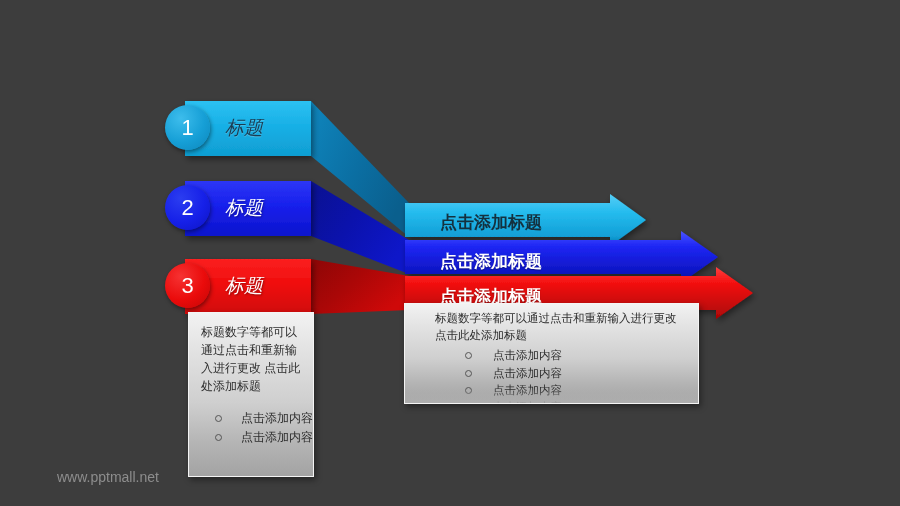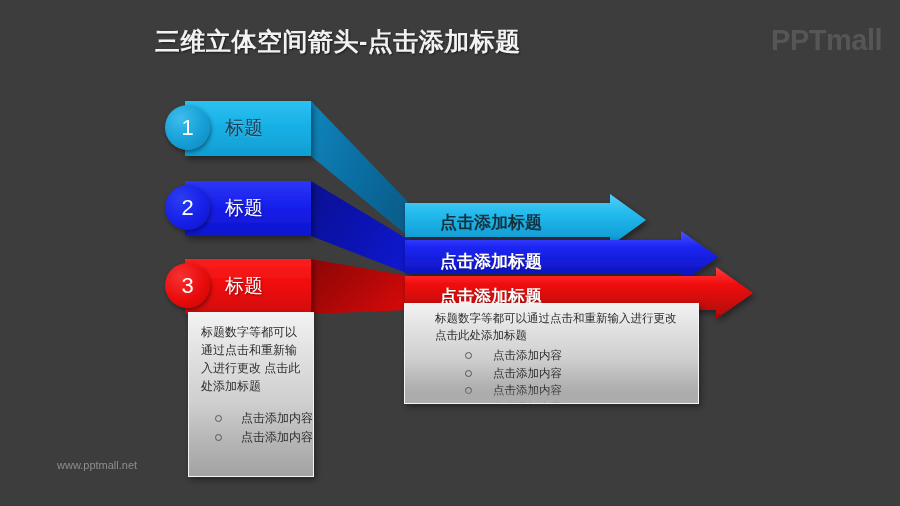--- a/index.html
+++ b/index.html
@@ -46,22 +46,22 @@
     letter-spacing: -0.5px;
     line-height: 1;
     white-space: nowrap;
   }
   .logo .lo-sub { font-size: 29px; }
 
   
   .footer {
     position: absolute;
     left: 57px;
-    top: 459px;
-    font-size: 11px;
+    top: 469px;
+    font-size: 14px;
     color: #8d8d8d;
     white-space: nowrap;
   }
 
   
   .stage {
     position: absolute;
     left: 0; top: 0;
     width: 900px; height: 506px;
     pointer-events: none;
@@ -83,20 +83,21 @@
   .num-circle.c2 { left: 165px; top: 185px; background: radial-gradient(circle at 35% 30%, #2b3df0 0%, #1620e8 55%, #0d14c4 100%); }
   .num-circle.c3 { left: 165px; top: 263px; background: radial-gradient(circle at 35% 30%, #f63232 0%, #ea0b0b 55%, #c20606 100%); }
 
   
   .box-label {
     position: absolute;
     font-size: 19px;
     color: #ffffff;
     white-space: nowrap;
     text-shadow: 1px 1px 2px rgba(0,0,0,0.4);
+    font-style: italic;
   }
   .box-label.l1 { left: 225px; top: 115px; color: #1b3c52; text-shadow: 0 1px 1px rgba(255,255,255,0.25); }
   .box-label.l2 { left: 225px; top: 195px; }
   .box-label.l3 { left: 225px; top: 273px; }
 
   
   .arrow-label {
     position: absolute;
     font-size: 17px;
     font-weight: bold;
@@ -164,23 +165,21 @@
     height: 14px;
     background: linear-gradient(to bottom, rgba(190,190,190,0) 0%, rgba(176,176,176,0.85) 100%);
     pointer-events: none;
   }
 </style>
 </head>
 <body>
 
 <div class="slide">
 
-  <div class="title">三维立体空间箭头-点击添加标题</div>
-
-  <div class="logo"><span>PPT</span><span class="lo-sub">mall</span></div>
+
 
   <svg class="stage" viewBox="0 0 900 506" width="900" height="506" xmlns="http://www.w3.org/2000/svg">
     <defs>
 
       <linearGradient id="g1box" x1="0" y1="0" x2="0" y2="1">
         <stop offset="0%" stop-color="#2cc1f2"></stop>
         <stop offset="45%" stop-color="#18b0e6"></stop>
         <stop offset="100%" stop-color="#0f9ed2"></stop>
       </linearGradient>
       <linearGradient id="g1side" x1="0" y1="0" x2="1" y2="0.6">

